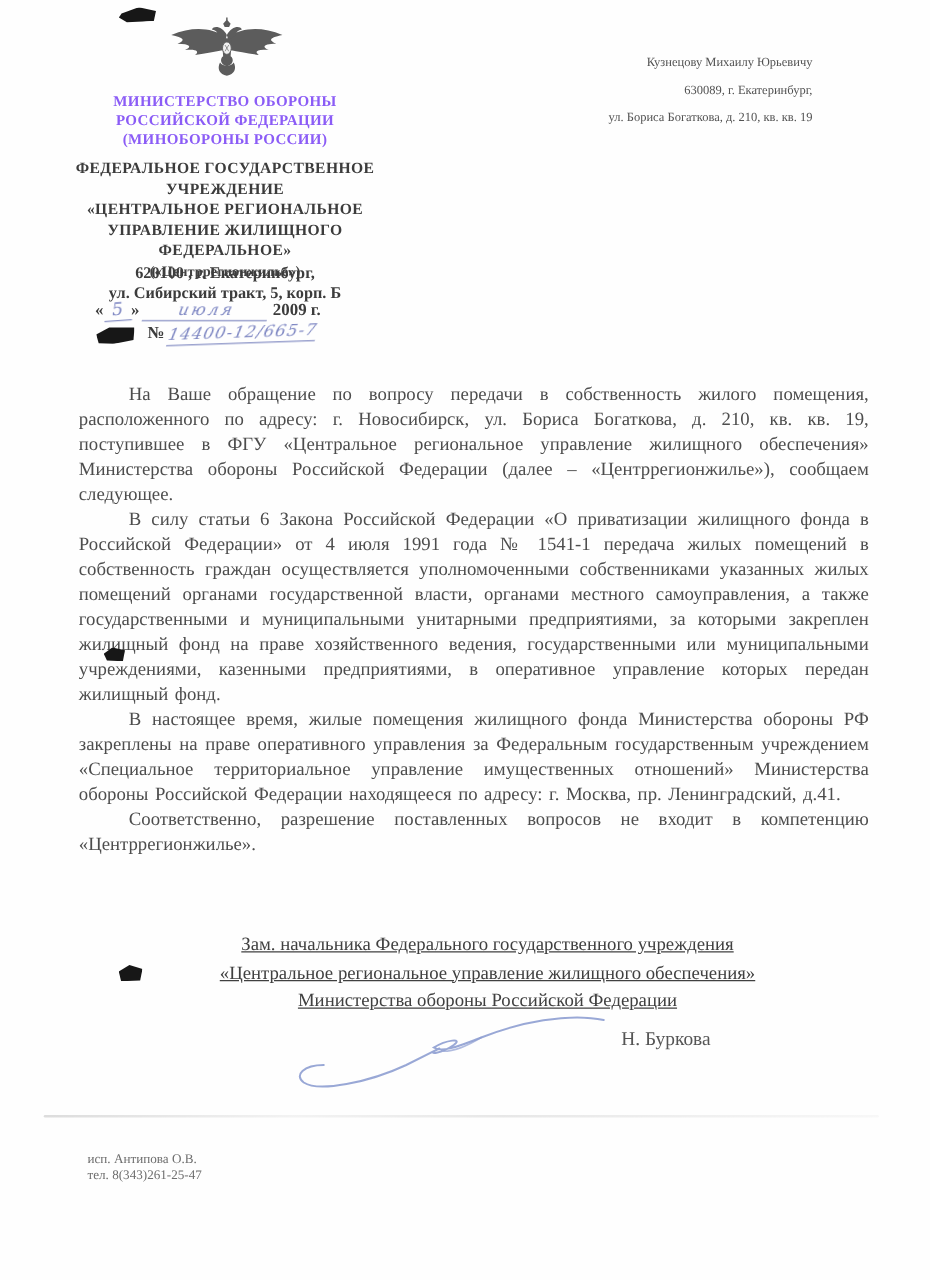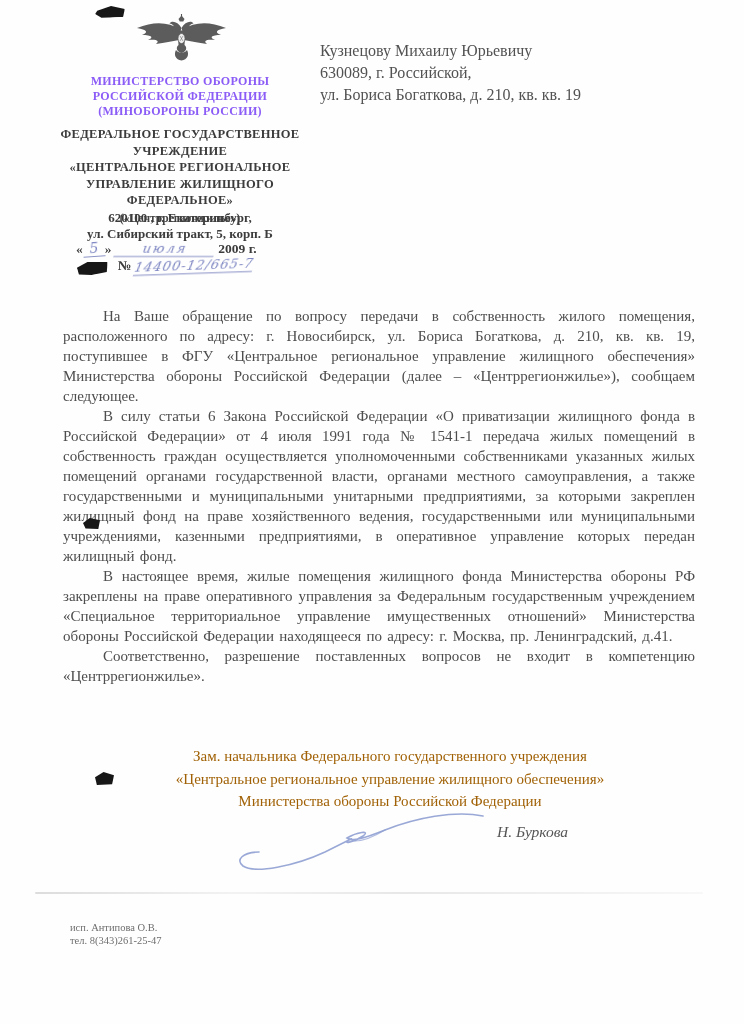--- a/index.html
+++ b/index.html
@@ -47,38 +47,38 @@
     color:#7d86c2;
     filter:blur(.3px);
   }
   .u{border-bottom:1.5px solid #8b93c6;}
   .day{display:inline-block;min-width:22px;text-align:center;font-size:14px;transform:rotate(-4deg);}
   .month{display:inline-block;min-width:100px;text-align:center;font-size:13px;letter-spacing:2px;transform:skewX(-12deg);}
   .regnum{display:inline-block;min-width:112px;text-align:center;font-size:13px;letter-spacing:1px;transform:skewX(-14deg) rotate(-2deg);}
   
   .recipient{
     position:absolute;left:320px;top:40px;width:330px;
-    font-size:16px;line-height:22px;color:#525252;
+    font-size:10px;line-height:22px;color:#525252;text-align:right;
   }
   
   .body-text{
     position:absolute;left:63px;top:306px;width:632px;
     font-size:15px;line-height:20px;color:#4d4d4d;
     text-align:justify;
   }
   .body-text p{margin:0;text-indent:40px;word-spacing:1.5px;}
   
   .signoff{
     position:absolute;left:80px;top:745px;width:620px;
-    text-align:center;font-size:15px;line-height:22.5px;color:#a16207;
+    text-align:center;font-size:15px;line-height:22.5px;color:#404040;text-decoration:underline;
   }
   .signature-svg{position:absolute;left:225px;top:808px;width:270px;height:70px;}
   .signer{
     position:absolute;left:497px;top:823px;
-    font-size:15.5px;color:#555;font-style:italic;
+    font-size:15.5px;color:#555;
   }
   
   .executor{
     position:absolute;left:70px;top:907px;
     font-size:10.5px;line-height:13px;color:#6e6e6e;margin-top:14px;
   }
   
   .mark{position:absolute;background:#171717;}
   .mark1{left:95px;top:6px;width:30px;height:12px;clip-path:polygon(8% 30%,55% 0,100% 35%,92% 100%,20% 92%,0 55%);transform:rotate(-5deg);}
   .mark2{left:77px;top:261px;width:31px;height:14px;clip-path:polygon(0 40%,35% 5%,100% 15%,95% 85%,45% 100%,5% 90%);transform:rotate(-4deg);}
@@ -145,21 +145,21 @@
     <span>2009 г.</span>
   </div>
 
   <div class="num-line">
     <span>№</span>
     <span class="hand u regnum">14400-12/665-7</span>
   </div>
 
   <div class="recipient">
     <div>Кузнецову  Михаилу Юрьевичу</div>
-    <div>630089, г. Российской,</div>
+    <div>630089, г. Екатеринбург,</div>
     <div>ул. Бориса Богаткова, д. 210, кв. кв. 19</div>
   </div>
 
   <div class="body-text">
     <p>На Ваше обращение по вопросу передачи в собственность жилого помещения, расположенного по адресу: г. Новосибирск, ул. Бориса Богаткова, д. 210, кв. кв. 19, поступившее в ФГУ «Центральное региональное управление жилищного обеспечения» Министерства обороны Российской Федерации (далее – «Центррегионжилье»), сообщаем следующее.</p>
     <p>В силу статьи 6 Закона Российской Федерации «О приватизации жилищного фонда в Российской Федерации» от 4 июля 1991 года № 1541-1 передача жилых помещений в собственность граждан осуществляется уполномоченными собственниками указанных жилых помещений органами государственной власти, органами местного самоуправления, а также государственными и муниципальными  унитарными предприятиями, за которыми закреплен жилищный фонд на праве хозяйственного ведения, государственными или муниципальными учреждениями, казенными предприятиями, в оперативное управление которых передан жилищный фонд.</p>
     <p>В настоящее время, жилые помещения  жилищного фонда Министерства обороны РФ закреплены на праве оперативного управления  за  Федеральным государственным учреждением «Специальное территориальное управление имущественных отношений» Министерства обороны Российской Федерации находящееся по адресу: г. Москва,  пр. Ленинградский, д.41.</p>
     <p>Соответственно,  разрешение  поставленных  вопросов   не  входит  в компетенцию «Центррегионжилье».</p>
   </div>
 

